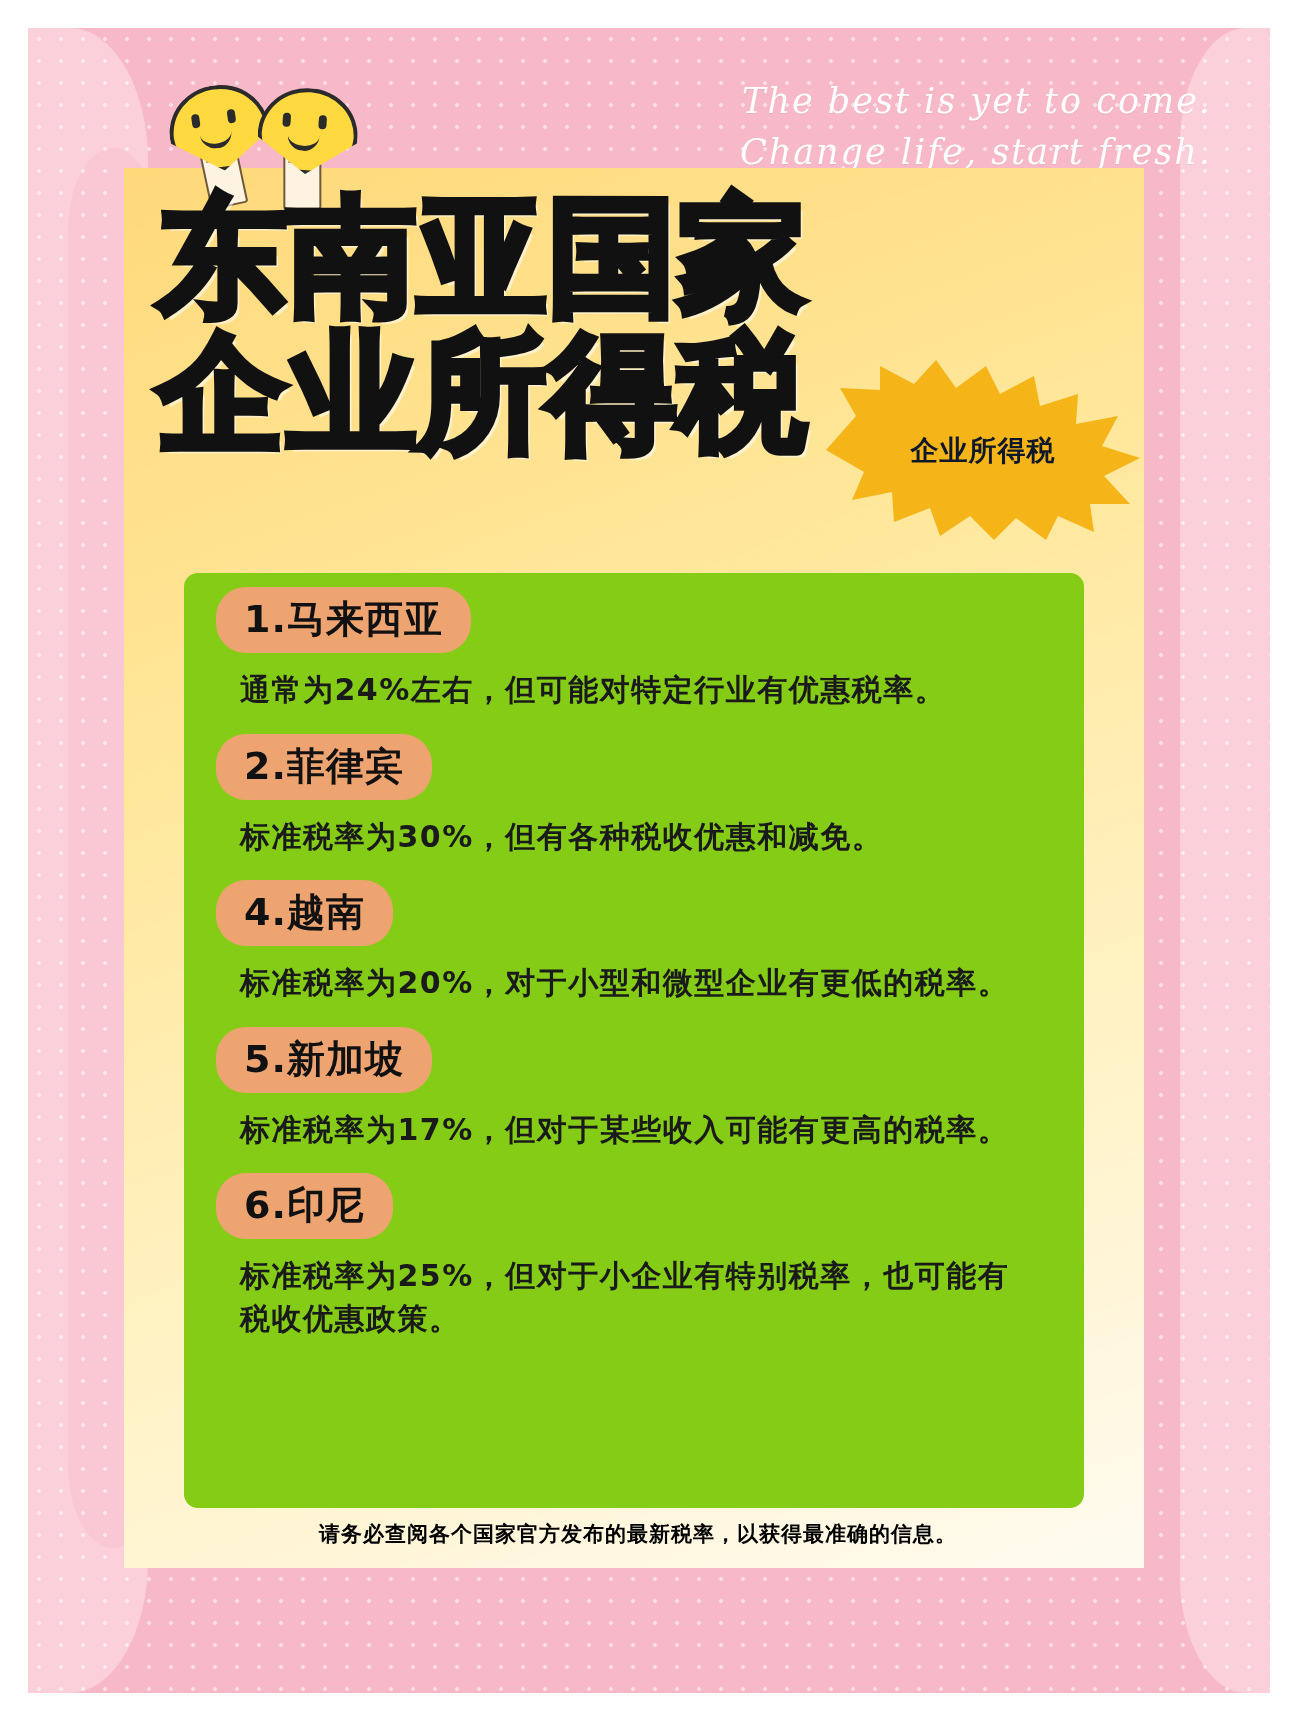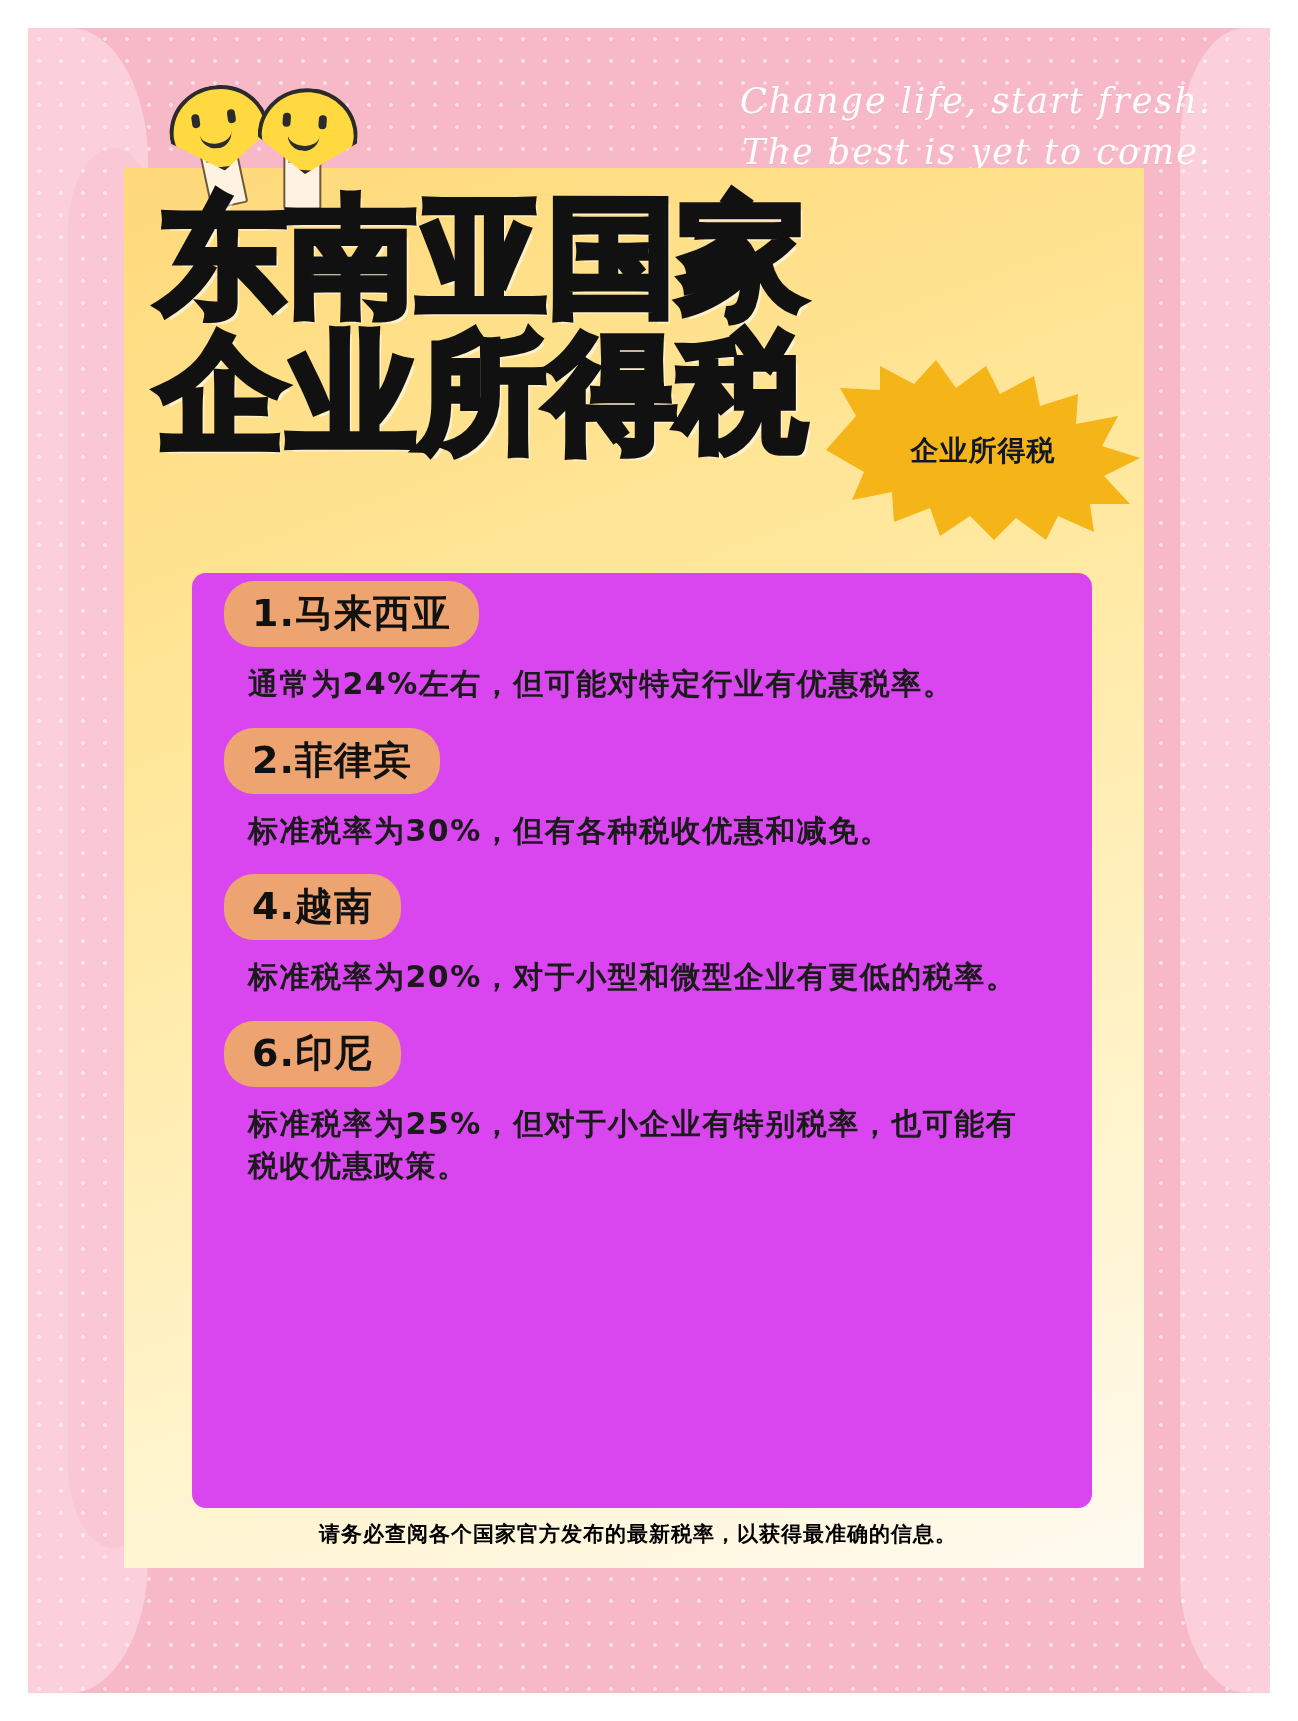--- a/index.html
+++ b/index.html
@@ -205,28 +205,28 @@
     font-family: "DejaVu Sans", sans-serif;
     font-weight: bold;
     font-size: 28px;
     color: #0f172a;
     letter-spacing: 1px;
   }
 
   
   .card {
     position: absolute;
-    left: 164px;
+    left: 156px;
     top: 545px;
     width: 900px;
     height: 935px;
-    background: #d946ef;
+    background: #84cc16;
     border-radius: 14px;
     z-index: 6;
-    padding: 8px 0 0 0;
+    padding: 14px 0 0 0;
     box-sizing: border-box;
   }
 
   .item { margin: 0 0 6px 0; }
 
   .pill {
     display: inline-block;
     margin-left: 32px;
     background: #eda470;
     color: #111111;
@@ -267,22 +267,22 @@
 </head>
 <body>
 
 <div class="poster">
   <div class="wave-left"></div>
   <div class="wave-left2"></div>
   <div class="wave-right"></div>
   <div class="dots"></div>
 
   <div class="script">
+    <div>The best is yet to come.</div>
     <div>Change life, start fresh.</div>
-    <div>The best is yet to come.</div>
   </div>
 
   <div class="panel"></div>
 
   <div class="clips">
     <div class="clip clip1">
       <div class="tape"></div>
       <div class="face">
         <span class="eye l"></span>
         <span class="eye r"></span>
@@ -325,20 +325,24 @@
       <div class="pill">2.菲律宾</div>
       <div class="desc">标准税率为30%，但有各种税收优惠和减免。</div>
     </div>
 
 
     <div class="item">
       <div class="pill">4.越南</div>
       <div class="desc">标准税率为20%，对于小型和微型企业有更低的税率。</div>
     </div>
 
+    <div class="item">
+      <div class="pill">5.新加坡</div>
+      <div class="desc">标准税率为17%，但对于某些收入可能有更高的税率。</div>
+    </div>
 
     <div class="item">
       <div class="pill">6.印尼</div>
       <div class="desc">标准税率为25%，但对于小企业有特别税率，也可能有税收优惠政策。</div>
     </div>
 
   </div>
 
   <div class="footer">请务必查阅各个国家官方发布的最新税率，以获得最准确的信息。</div>
 </div>

